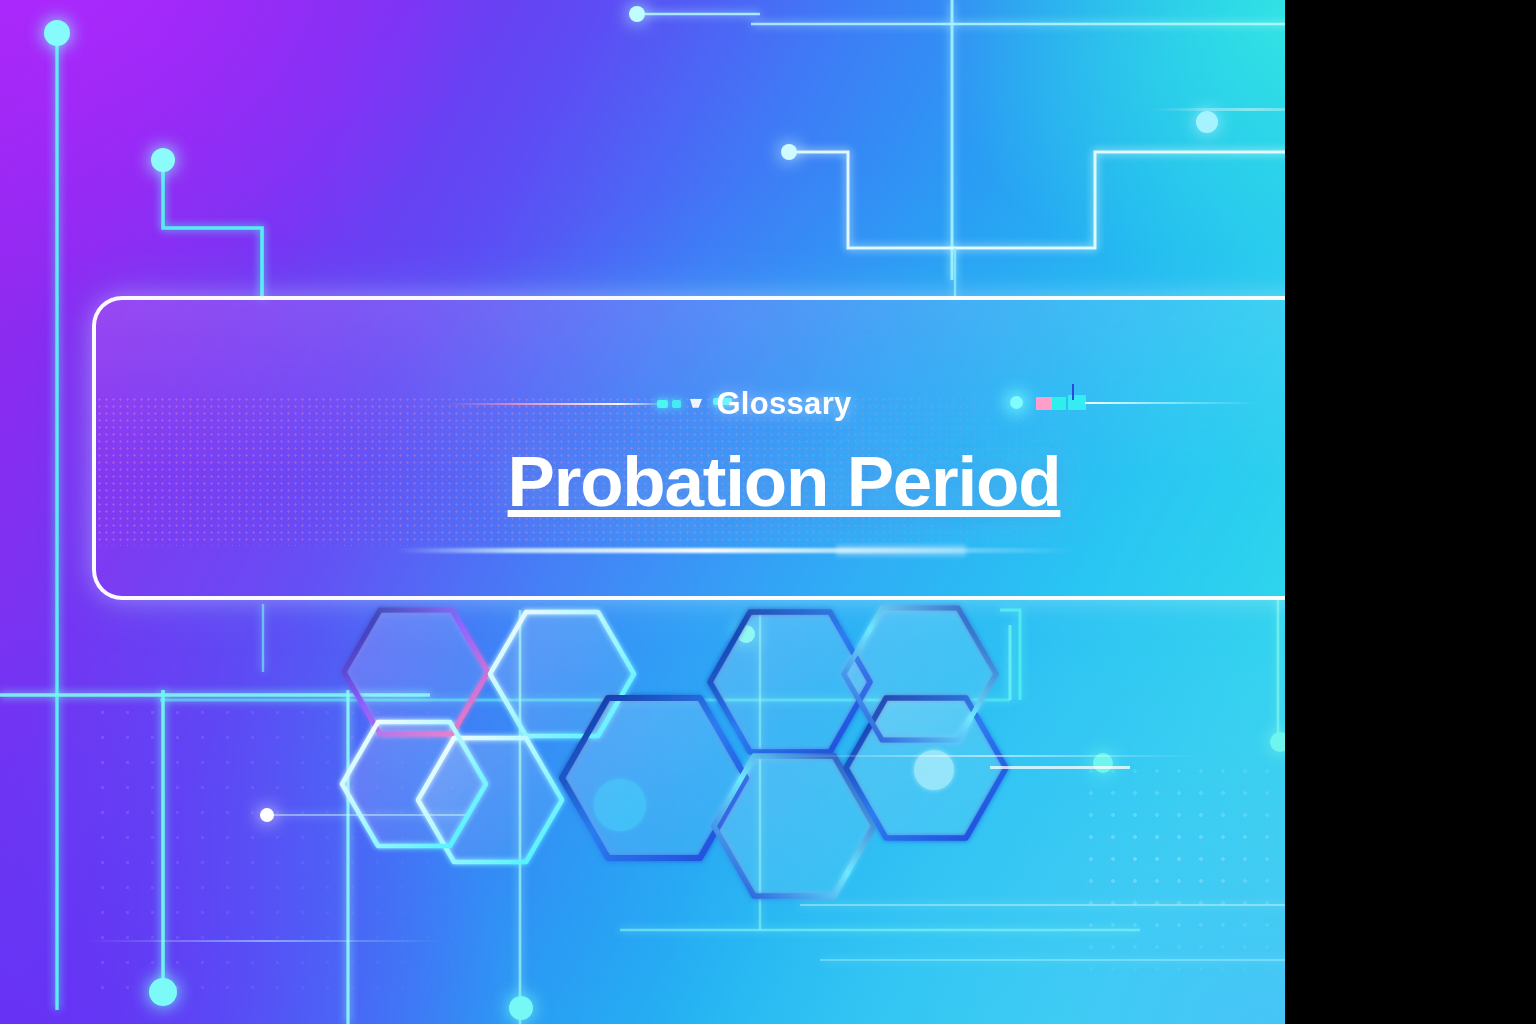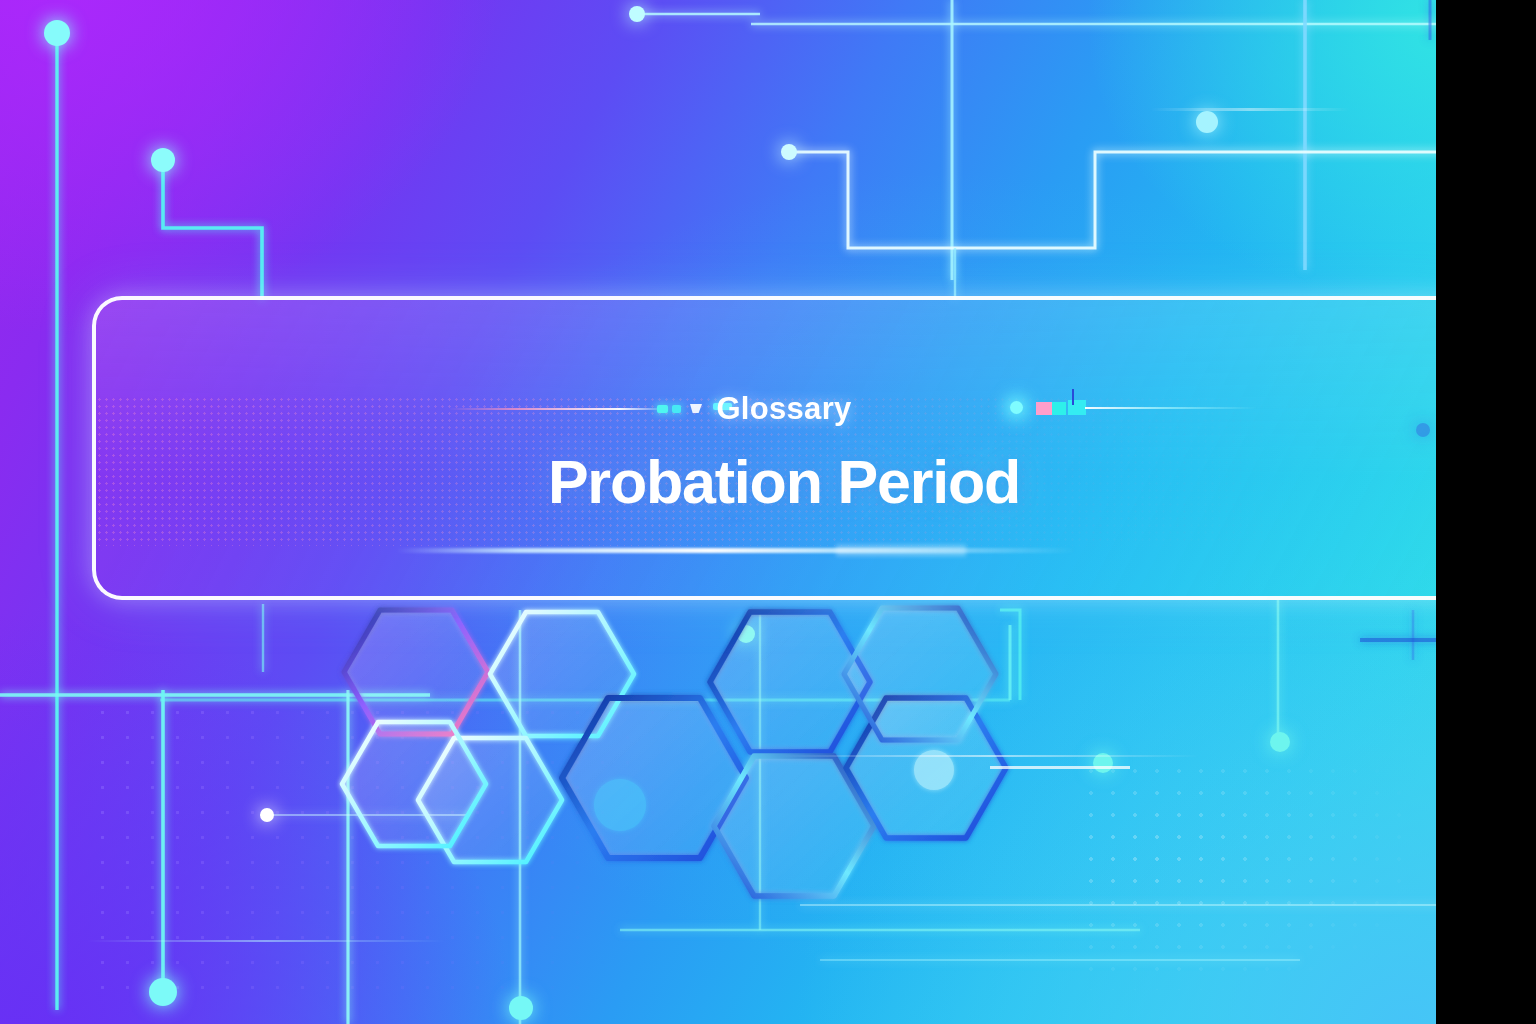--- a/index.html
+++ b/index.html
@@ -1,21 +1,21 @@
 <!DOCTYPE html>
 <html><head>
 <meta charset="utf-8">
 <title>Glossary Banner</title>
 <style>
   * { margin:0; padding:0; box-sizing:border-box; }
   html,body { width:1536px; height:1024px; overflow:hidden; background:#000; }
 
   .stage{
     position:relative;
-    width:1436px; height:1024px;
+    width:1285px; height:1024px;
     overflow:hidden;
     font-family:"Liberation Sans", sans-serif;
   }
 
   
   .bg-base{
     position:absolute; inset:0;
     background:
       linear-gradient(118deg,
         #9a27ee 0%,
@@ -161,27 +161,28 @@
   .gl-cy2{   left:972px; top:17px; width:18px; height:15px; background:#34ecf2; }
   .gl-tick{  left:976px; top:6px;  width:2px;  height:16px; background:#2a49d8; }
   .gl-streak-r{
     left:989px; top:24px; width:172px; height:2px;
     background:linear-gradient(90deg, rgba(255,255,255,.95) 0%, rgba(190,255,255,.6) 45%, rgba(255,255,255,0) 100%);
     filter:blur(.3px);
   }
 
   
   .title{
-    font-size:61px;
+    font-size:71px;
     font-weight:700;
     color:#ffffff;
     letter-spacing:-1.2px;
     line-height:1.02;
     text-shadow:0 2px 18px rgba(60,120,220,.38), 0 0 40px rgba(255,255,255,.22);
     white-space:nowrap;
+    text-decoration:underline;
   }
   .title-underglow{
     position:absolute;
     left:300px; top:248px; width:680px; height:5px;
     background:linear-gradient(90deg, rgba(255,255,255,0) 0%, rgba(210,240,255,.85) 18%, rgba(255,255,255,.98) 46%, rgba(190,235,255,.7) 74%, rgba(255,255,255,0) 100%);
     filter:blur(1.2px);
     pointer-events:none;
   }
   .title-underglow2{
     position:absolute;

